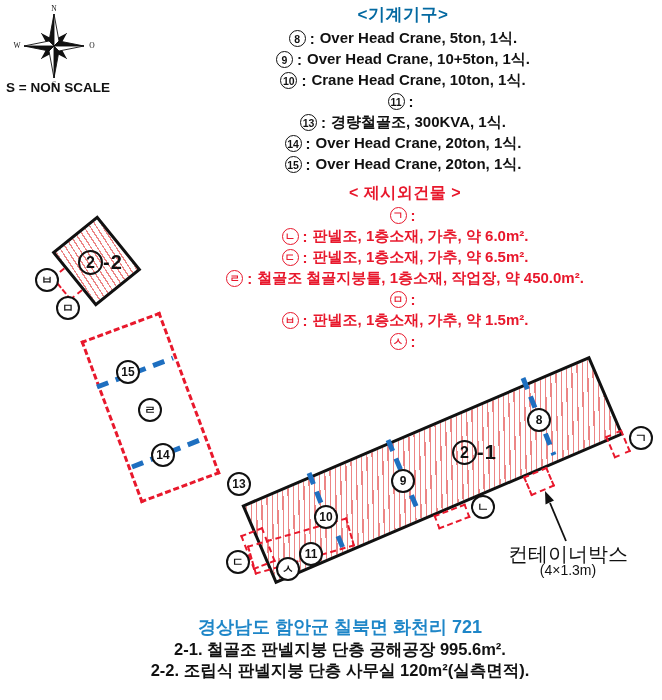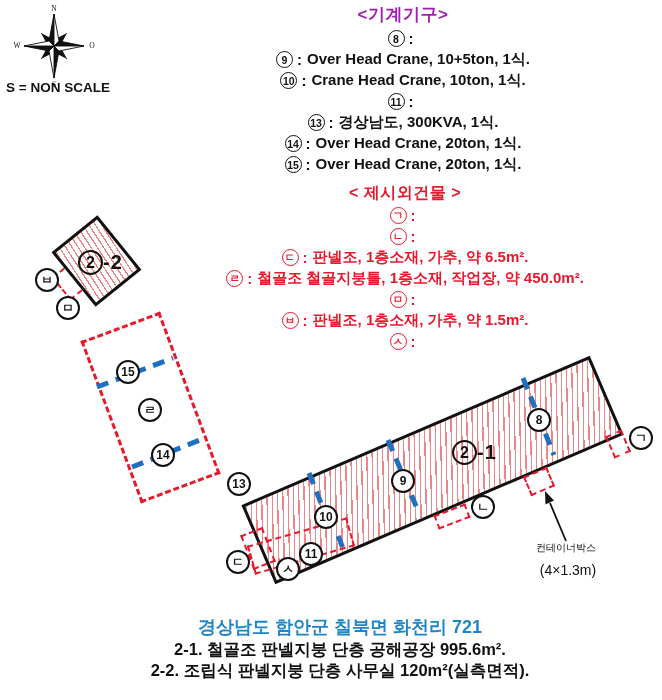--- a/index.html
+++ b/index.html
@@ -3,21 +3,21 @@
 <meta charset="utf-8">
 <style>
   html,body{margin:0;padding:0;background:#fff;}
   .canvas{
     position:relative;width:662px;height:700px;background:#fff;overflow:hidden;
     font-family:"Liberation Sans",sans-serif;color:#111;
   }
   
   .list-block{position:absolute;text-align:center;}
   .list-title{font-size:17px;font-weight:bold;line-height:26px;letter-spacing:.5px;}
-  .list-title.blue{color:#a21caf;}
+  .list-title.blue{color:#0369a1;}
   .list-title.red{color:#e8182c;line-height:25px;font-size:16px;}
   .list-row{height:21px;display:flex;align-items:center;justify-content:center;
     font-size:15px;font-weight:bold;white-space:nowrap;}
   .list-row.red{color:#e8182c;}
   .lmark{display:inline-flex;width:17px;height:17px;border:1.6px solid currentColor;
     border-radius:50%;align-items:center;justify-content:center;font-size:10.5px;
     font-weight:bold;box-sizing:border-box;margin-right:4px;flex:none;}
   .colon{margin-right:5px;}
   
   .compass{position:absolute;left:8px;top:4px;}
@@ -35,22 +35,22 @@
   
   .cmark{position:absolute;width:24px;height:24px;border:2px solid #111;border-radius:50%;
     background:#fff;display:flex;align-items:center;justify-content:center;
     font-weight:bold;font-size:12px;z-index:5;box-sizing:border-box;}
   .bldg-label{position:absolute;display:flex;align-items:center;z-index:5;font-weight:bold;}
   .blcircle{display:inline-flex;width:25px;height:25px;border:2.2px solid #111;border-radius:50%;
     background:transparent;align-items:center;justify-content:center;font-size:16px;
     font-weight:bold;box-sizing:border-box;flex:none;}
   .blsuffix{font-size:20px;font-weight:bold;letter-spacing:1px;}
   
-  .container-label{position:absolute;left:536px;top:541px;width:124px;text-align:left;
-    font-size:10px;z-index:5;}
+  .container-label{position:absolute;left:506px;top:541px;width:124px;text-align:center;
+    font-size:20px;z-index:5;}
   .container-size{position:absolute;left:506px;top:562px;width:124px;text-align:center;
     font-size:14px;z-index:5;}
   
   .footer{position:absolute;left:10px;top:616px;width:660px;text-align:center;z-index:5;}
   .footer .addr{color:#1e86c8;font-size:18px;font-weight:bold;line-height:23px;}
   .footer .fline{font-size:16.5px;font-weight:bold;line-height:21px;}
 </style>
 </head>
 <body>
 
@@ -84,39 +84,40 @@
       <text x="84" y="44">O</text>
     </g>
   </svg>
   <div class="scale-note">S = NON SCALE</div>
 
   <div class="list-block" style="left:143px;top:2px;width:520px;">
     <div class="list-title blue">&lt;기계기구&gt;</div>
     <div class="list-row">
       <span class="lmark">8</span>
       <span class="colon">:</span>
+      <span>Over Head Crane, 5ton, 1식.</span>
     </div>
     <div class="list-row">
       <span class="lmark">9</span>
       <span class="colon">:</span>
       <span>Over Head Crane, 10+5ton, 1식.</span>
     </div>
     <div class="list-row">
       <span class="lmark">10</span>
       <span class="colon">:</span>
       <span>Crane Head Crane, 10ton, 1식.</span>
     </div>
     <div class="list-row">
       <span class="lmark">11</span>
       <span class="colon">:</span>
     </div>
     <div class="list-row">
       <span class="lmark">13</span>
       <span class="colon">:</span>
-      <span>경상남도, 300KVA, 1식.</span>
+      <span>경량철골조, 300KVA, 1식.</span>
     </div>
     <div class="list-row">
       <span class="lmark">14</span>
       <span class="colon">:</span>
       <span>Over Head Crane, 20ton, 1식.</span>
     </div>
     <div class="list-row">
       <span class="lmark">15</span>
       <span class="colon">:</span>
       <span>Over Head Crane, 20ton, 1식.</span>
@@ -125,20 +126,21 @@
 
   <div class="list-block" style="left:145px;top:180px;width:520px;">
     <div class="list-title red">&lt; 제시외건물 &gt;</div>
     <div class="list-row red">
       <span class="lmark">ㄱ</span>
       <span class="colon">:</span>
     </div>
     <div class="list-row red">
       <span class="lmark">ㄴ</span>
       <span class="colon">:</span>
+      <span>판넬조, 1층소재, 가추, 약 6.0m².</span>
     </div>
     <div class="list-row red">
       <span class="lmark">ㄷ</span>
       <span class="colon">:</span>
       <span>판넬조, 1층소재, 가추, 약 6.5m².</span>
     </div>
     <div class="list-row red">
       <span class="lmark">ㄹ</span>
       <span class="colon">:</span>
       <span>철골조 철골지붕틀, 1층소재, 작업장, 약 450.0m².</span>

